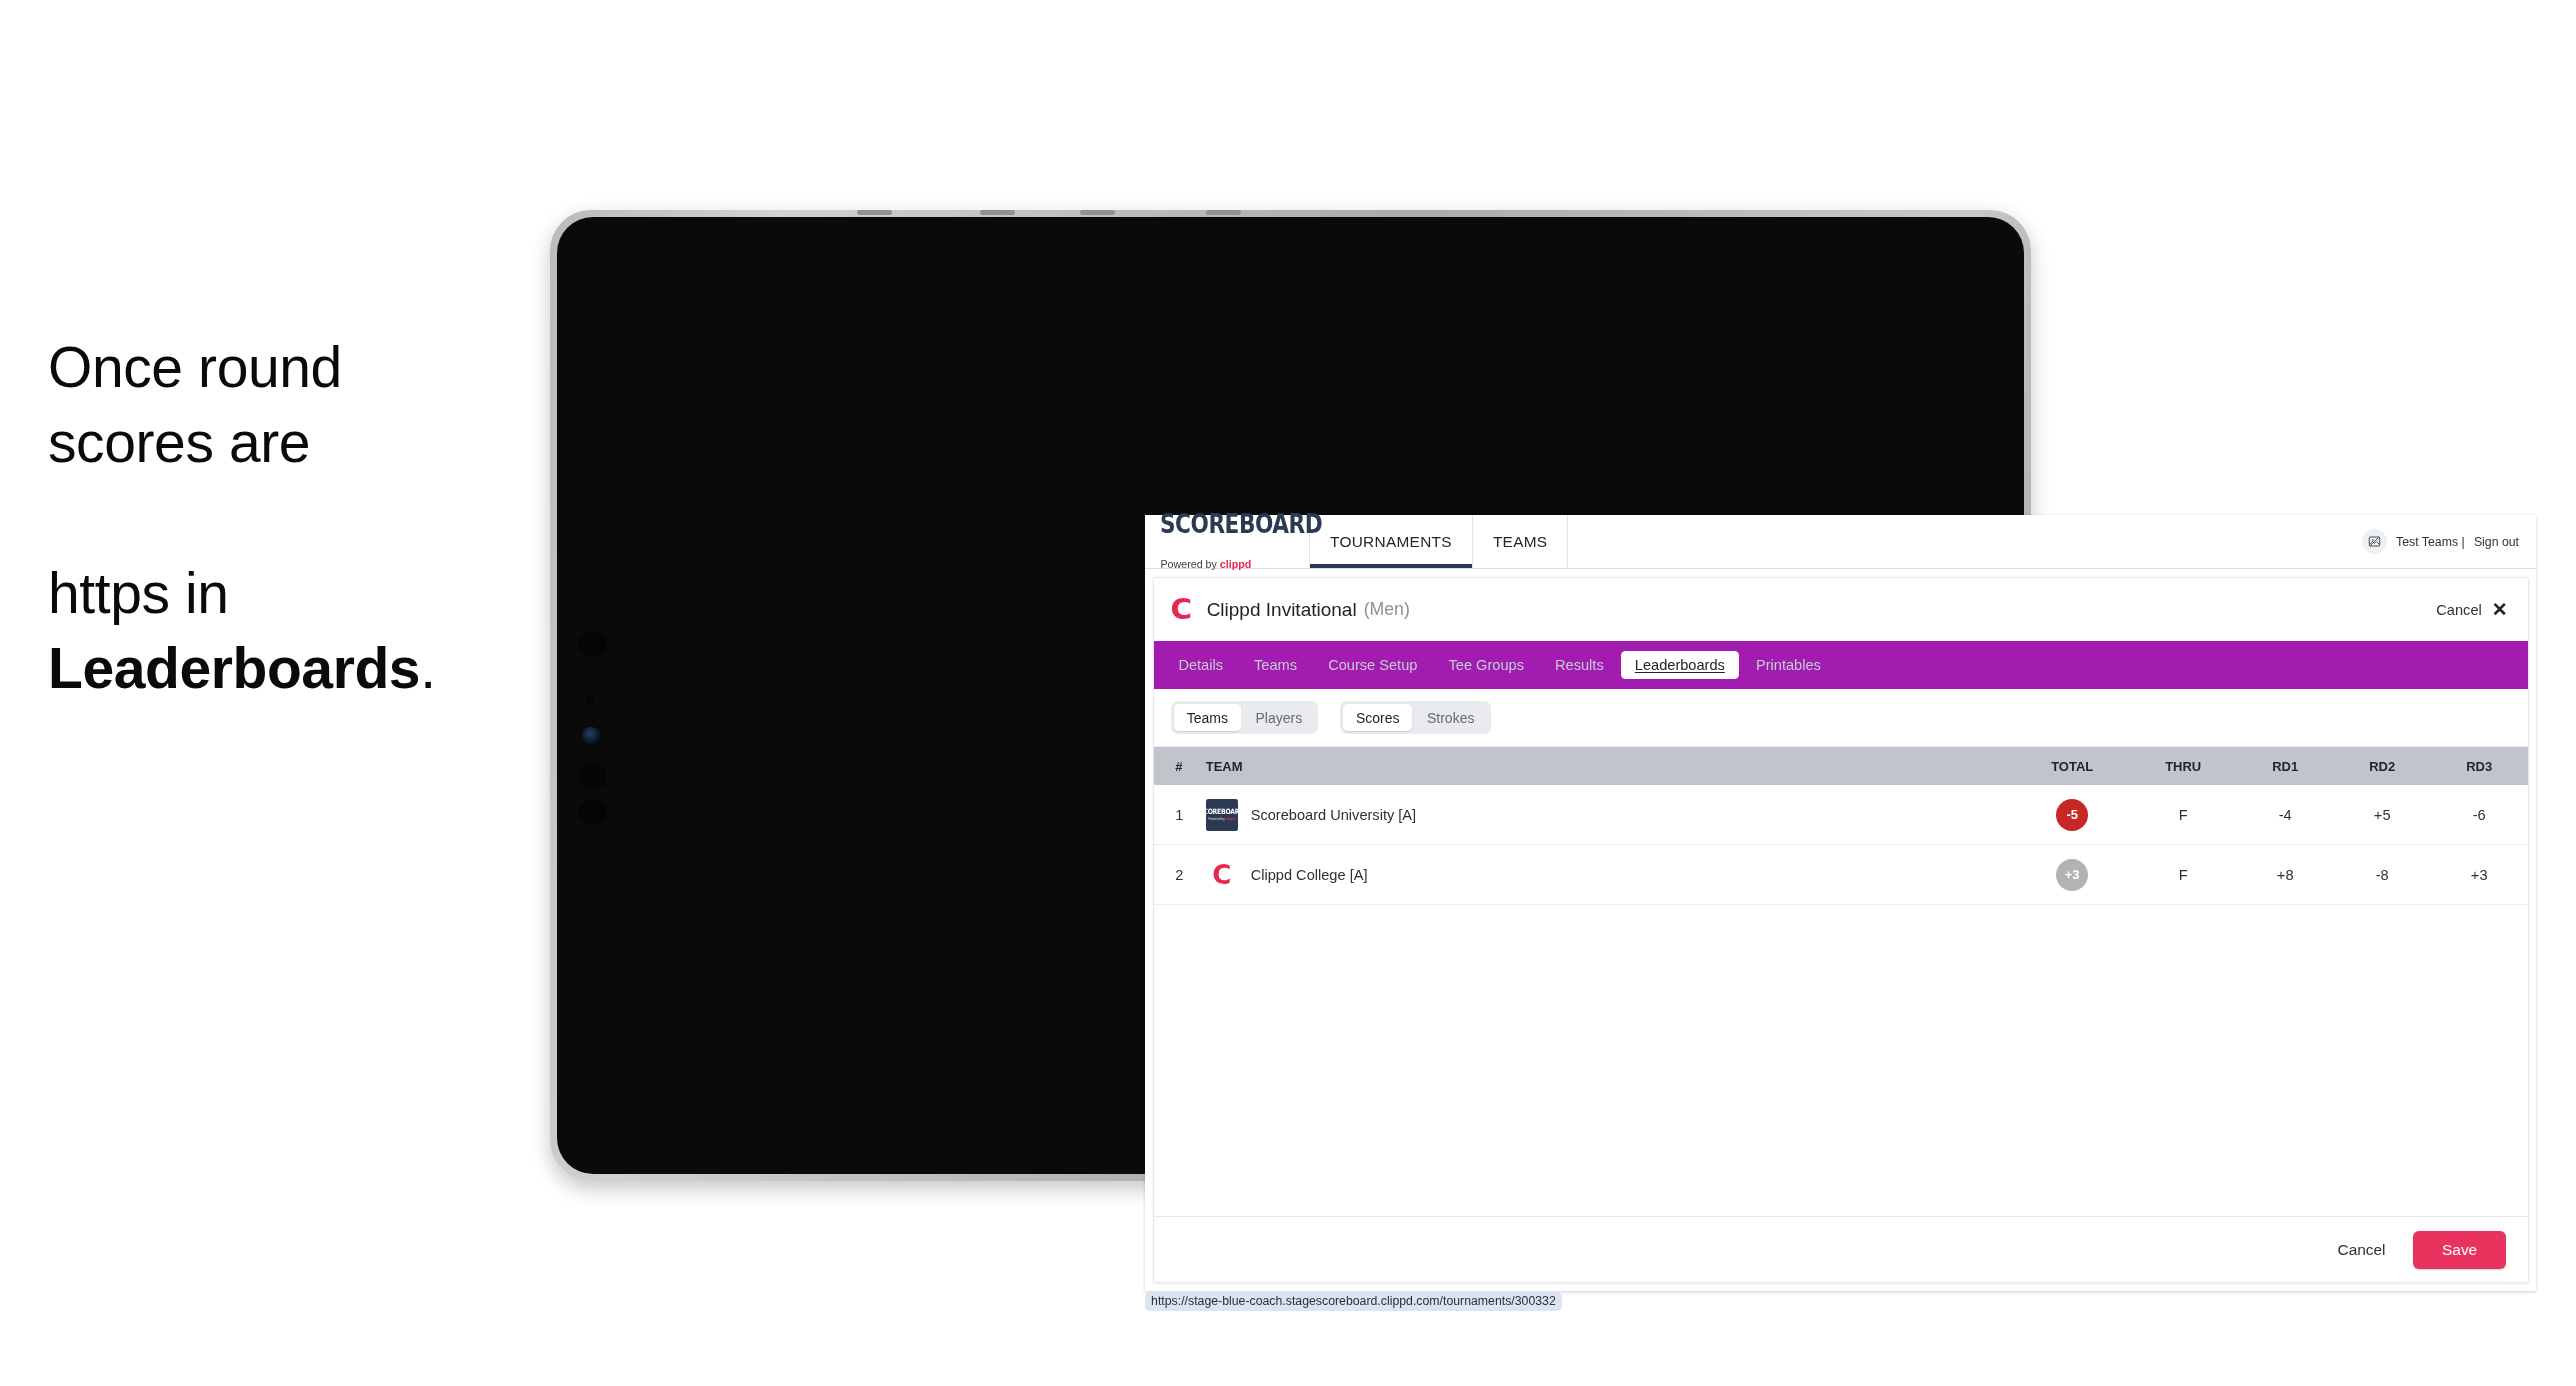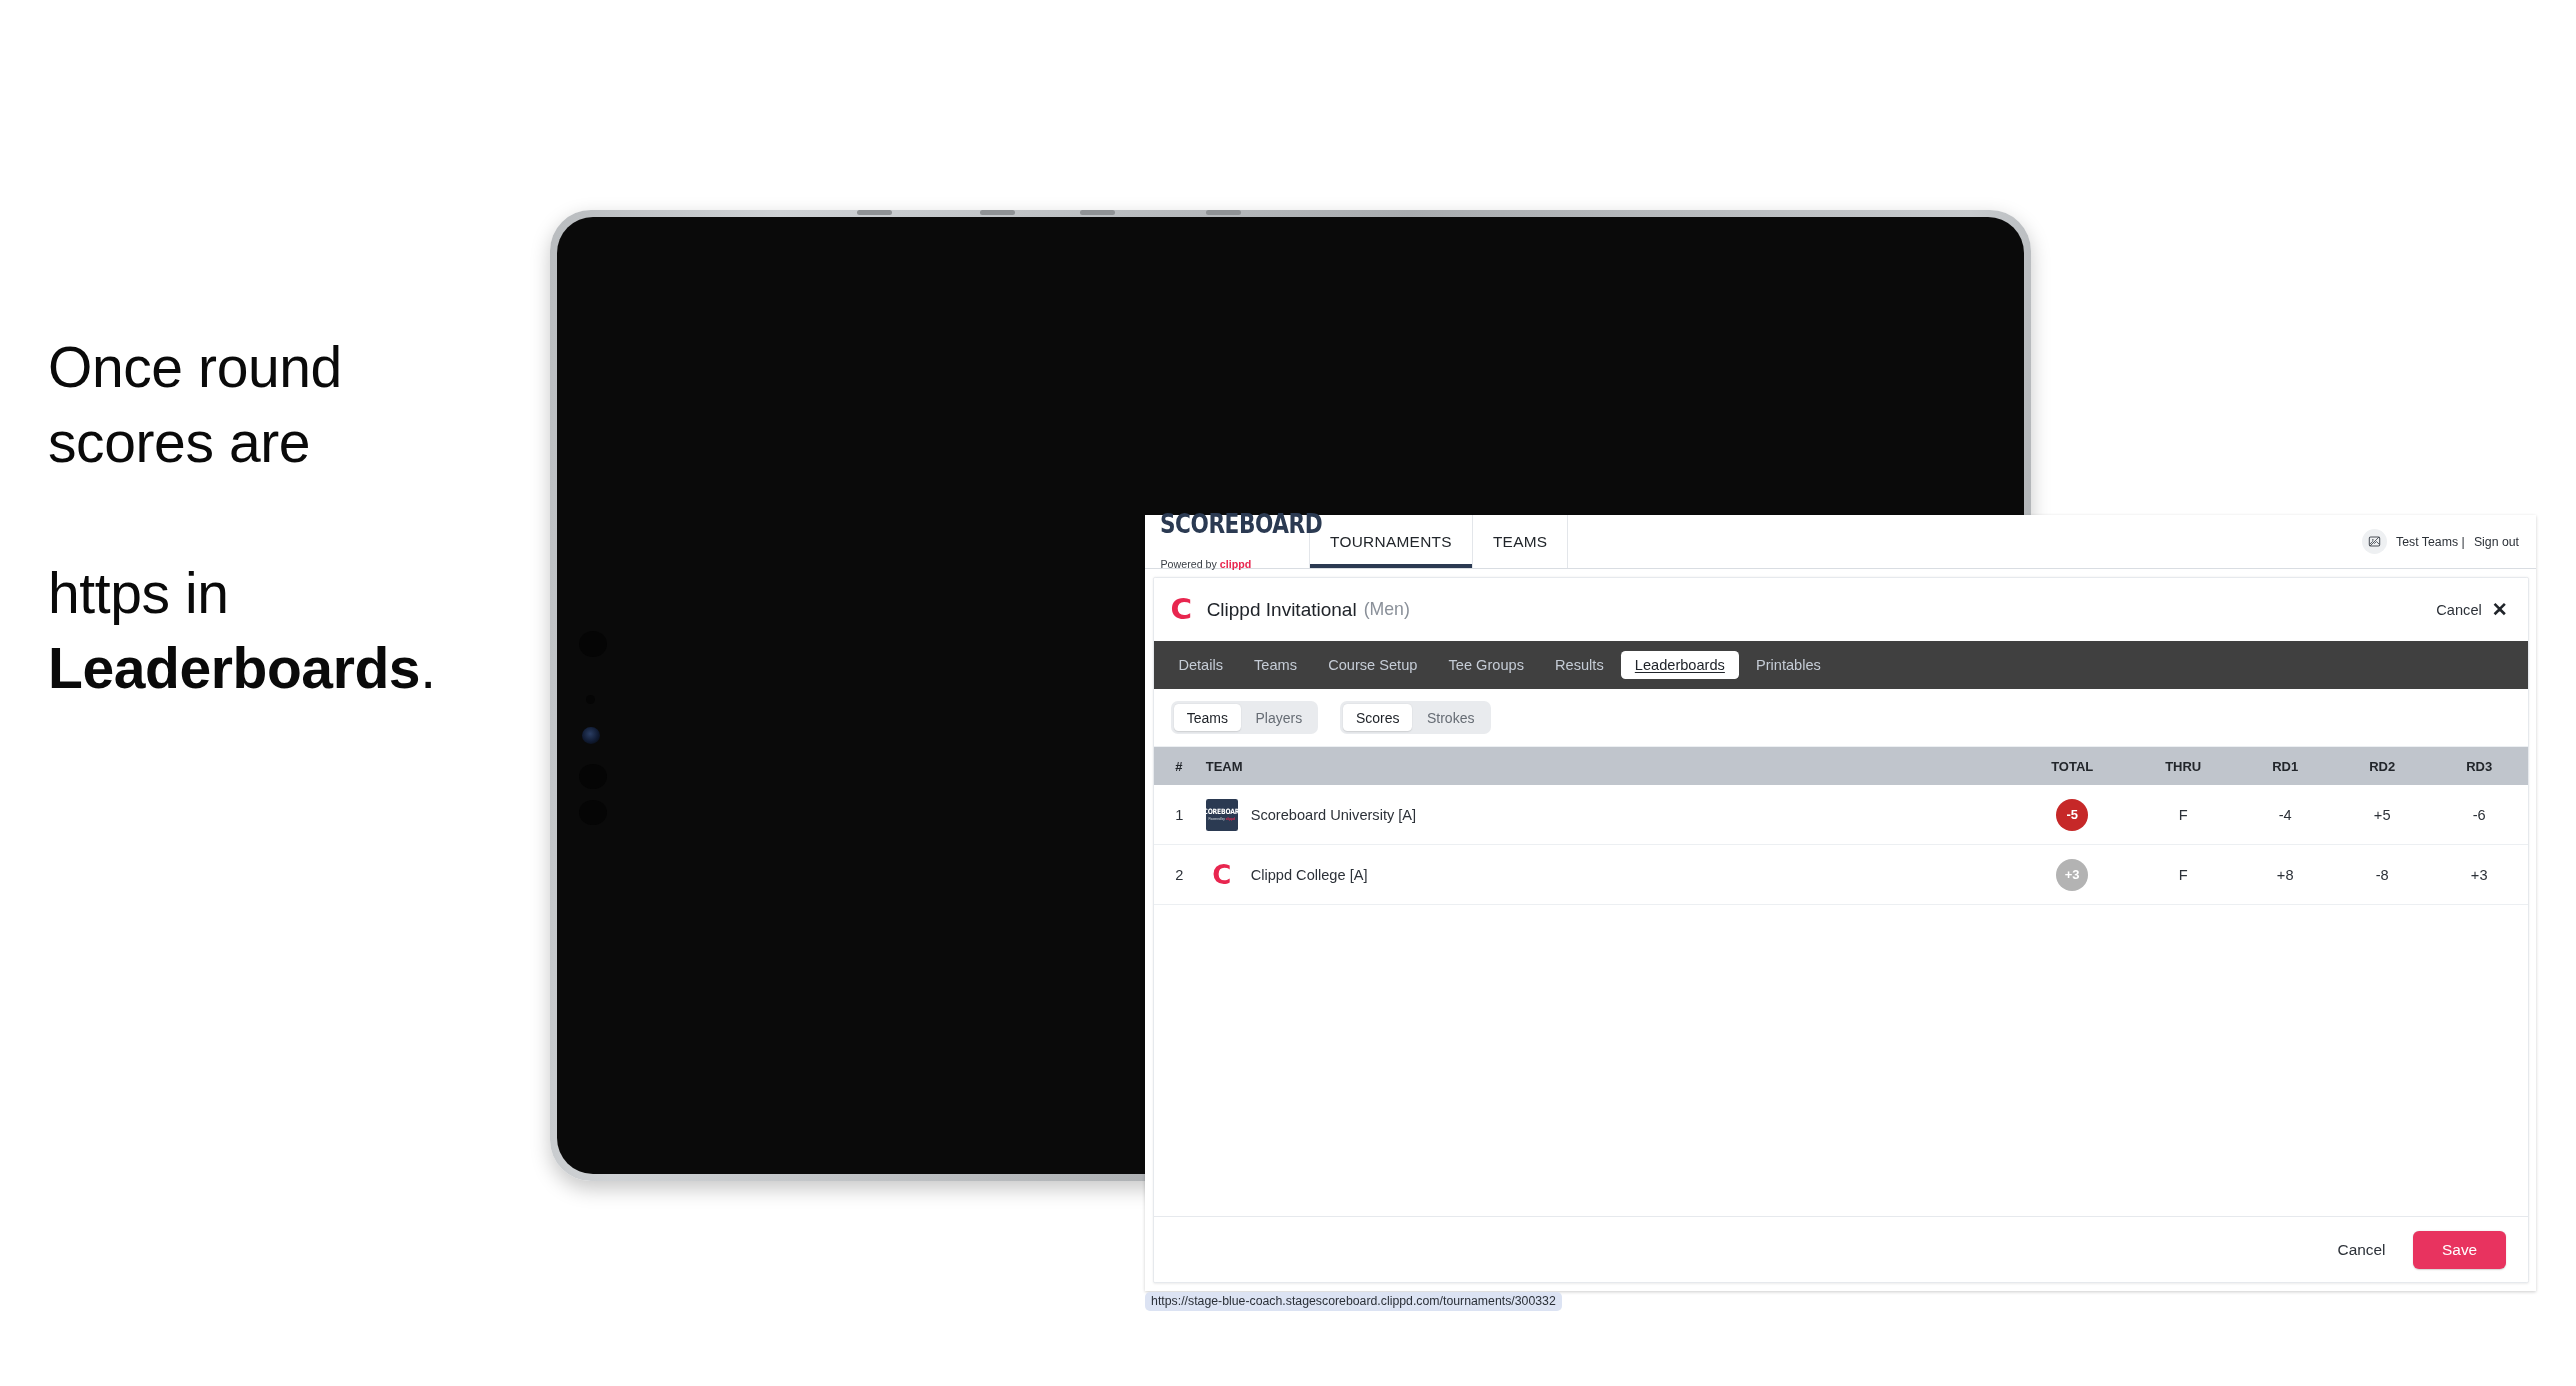--- a/index.html
+++ b/index.html
@@ -205,21 +205,21 @@
     align-items: center;
     gap: 10px;
     cursor: pointer;
   }
   .cancel-x .lbl { font-size: 14.6px; color: #2c3138; }
   .cancel-x .xs { font-size: 19px; color: #20242a; line-height: 1; font-weight: 600; }
 
   
   .dark-nav {
     height: 48px;
-    background: #404040;
+    background: #a21caf;
     display: flex;
     align-items: center;
     padding: 0 10.7px;
     gap: 3.1px;
   }
   .dnav-item {
     font-size: 14.6px;
     color: #c5ccd6;
     padding: 6.1px 14px;
     border-radius: 4.6px;

